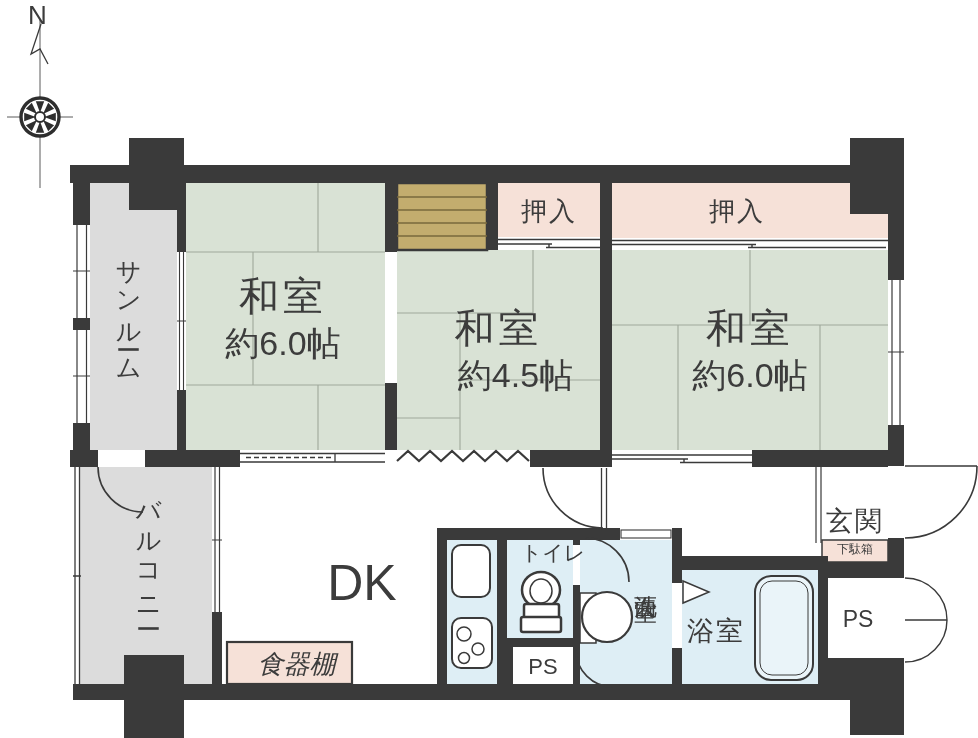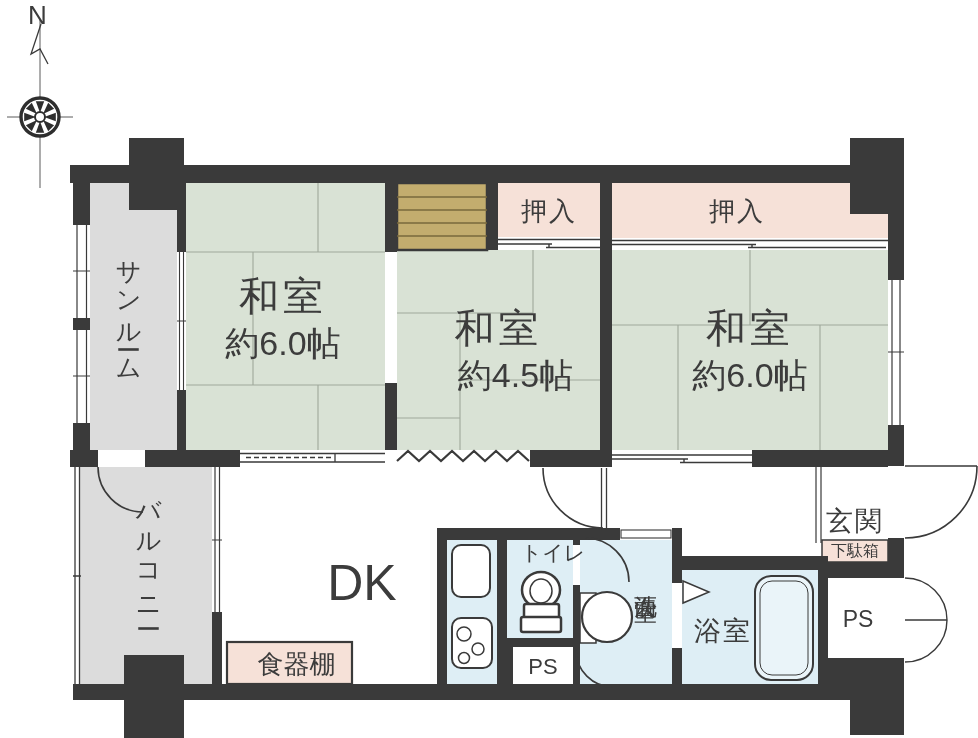--- a/index.html
+++ b/index.html
@@ -203,29 +203,29 @@
 <div class="lbl c" style="left:612px;width:276px;top:308px;font-size:40px;letter-spacing:4px;">和室</div>
 <div class="lbl c" style="left:612px;width:276px;top:358px;font-size:34px;">約6.0帖</div>
 
 <div class="lbl c" style="left:498px;width:102px;top:198px;font-size:26px;letter-spacing:2px;">押入</div>
 <div class="lbl c" style="left:612px;width:250px;top:198px;font-size:26px;letter-spacing:2px;">押入</div>
 
 <div class="lbl vert" style="left:136px;top:482px;font-size:25px;letter-spacing:5px;">バルコニー</div>
 
 <div class="lbl c" style="left:320px;width:84px;top:558px;font-size:50px;">DK</div>
 
-<div class="lbl c" style="left:227px;width:139px;top:651px;font-size:26px;">食器棚</div>
+<div class="lbl c" style="left:227px;width:139px;top:651px;font-size:26px;font-style:italic;">食器棚</div>
 
 <div class="lbl c" style="left:518px;width:70px;top:542px;font-size:21px;">トイレ</div>
 
 <div class="lbl c" style="left:513px;width:60px;top:656px;font-size:22px;">PS</div>
 
 <div class="lbl vert" style="left:634px;top:577px;font-size:23px;letter-spacing:2px;">洗面室</div>
 
-<div class="lbl c" style="left:680px;width:72px;top:618px;font-size:27px;letter-spacing:2px;text-align:right;">浴室</div>
+<div class="lbl c" style="left:680px;width:72px;top:618px;font-size:27px;letter-spacing:2px;">浴室</div>
 
 <div class="lbl c" style="left:822px;width:66px;top:484px;font-size:27px;letter-spacing:2px;margin-top:24px;">玄関</div>
 
-<div class="lbl c" style="left:822px;width:66px;top:543px;font-size:16px;">下駄箱</div>
+<div class="lbl c" style="left:822px;width:66px;top:543px;font-size:12px;">下駄箱</div>
 
 <div class="lbl c" style="left:828px;width:60px;top:608px;font-size:23px;">PS</div>
 
 </div>
 
 </body></html>

